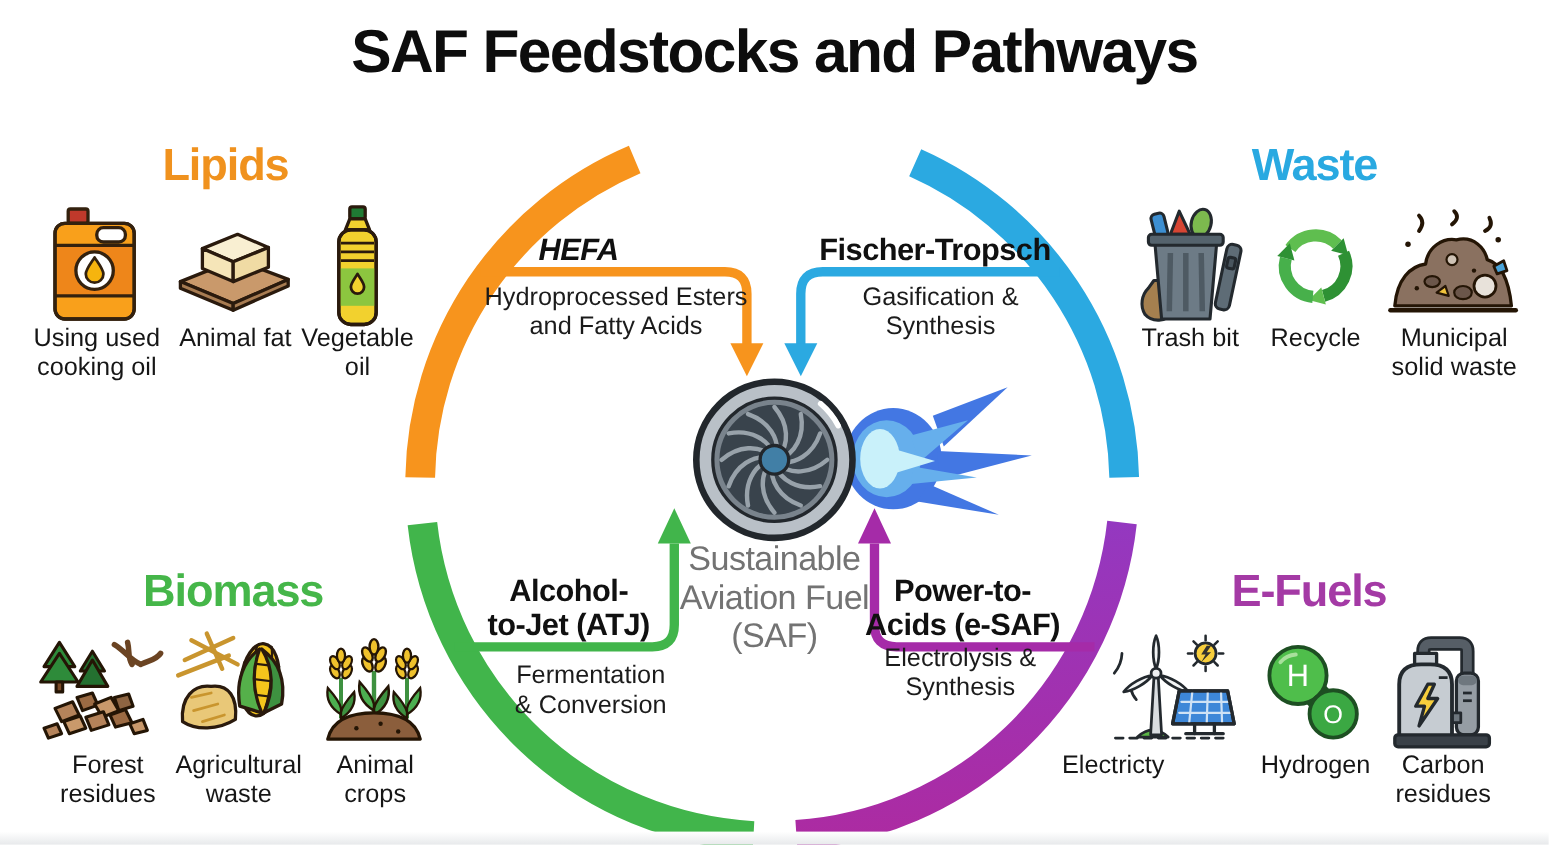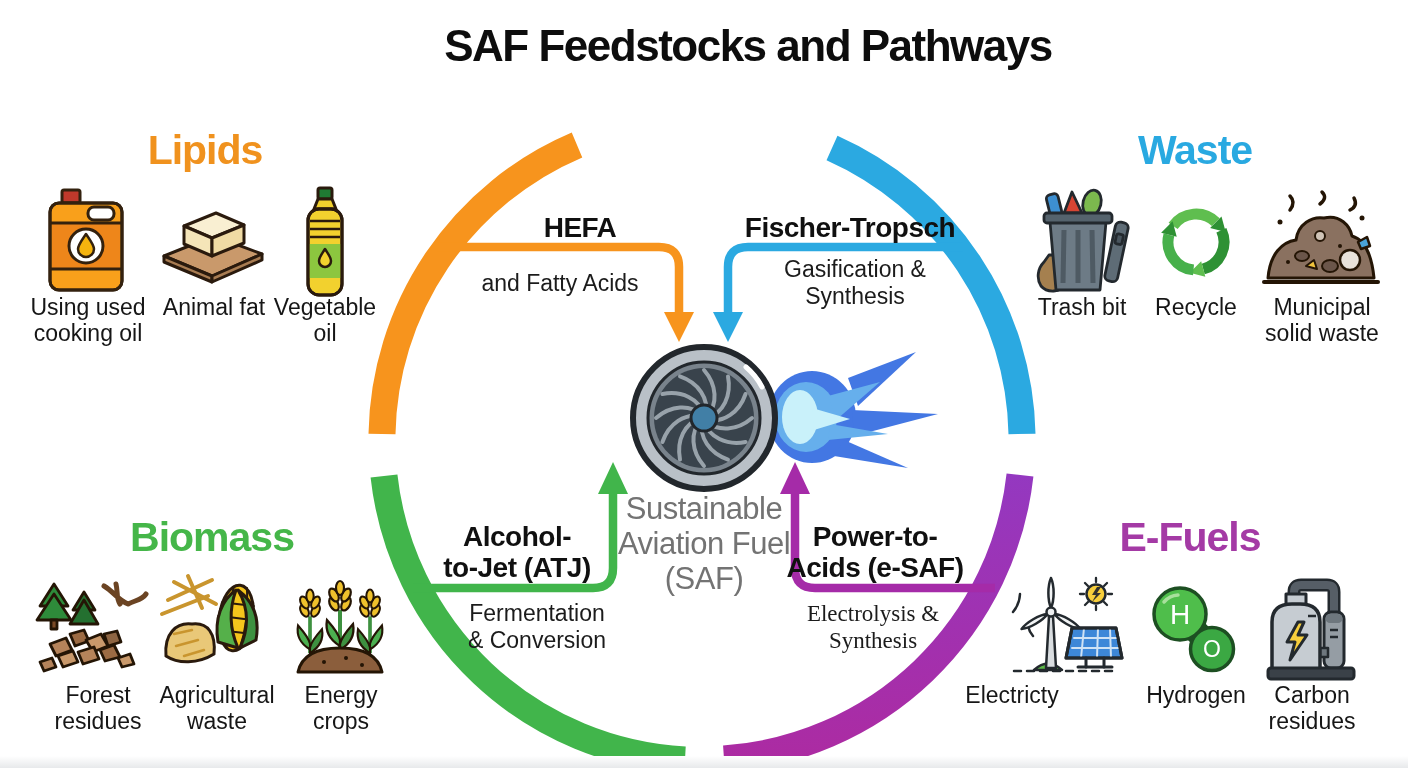--- a/index.html
+++ b/index.html
@@ -1,21 +1,21 @@
 <!DOCTYPE html>
 <html><head>
 <meta charset="utf-8">
 <style>
   html,body{margin:0;padding:0;}
   body{
     width:1408px;height:768px;background:#ffffff;position:relative;overflow:hidden;
     font-family:"Liberation Sans", sans-serif;
   }
   .abs{position:absolute;transform:translate(-50%,-50%);text-align:center;white-space:nowrap;}
-  .title{font-size:44px;font-weight:bold;letter-spacing:-1.5px;color:#0d0d0d;margin-left:44px;}
+  .title{font-size:55px;font-weight:bold;letter-spacing:-1.5px;color:#0d0d0d;}
   .h-cat{font-size:41px;font-weight:bold;letter-spacing:-1px;}
   .p-name{font-size:28px;font-weight:bold;color:#101010;line-height:31px;letter-spacing:-0.5px;}
   .p-desc{font-size:23px;color:#1b1b1b;line-height:27px;}
   .saf{font-size:31px;font-weight:normal;color:#737373;line-height:35px;letter-spacing:-0.5px;}
   .i-label{font-size:23px;color:#161616;line-height:26px;}
   svg.icon{position:absolute;overflow:visible;}
   .bg{position:absolute;left:0;top:0;}
   .bottom-strip{position:absolute;left:0;bottom:0;width:1408px;height:12px;
     background:linear-gradient(#ffffff, #e7e9eb);}
 </style>
@@ -98,22 +98,23 @@
   </g>
 </svg>
 
 <div class="abs title" style="left:704px;top:46px;">SAF Feedstocks and Pathways</div>
 
 <div class="abs h-cat" style="left:205px;top:150px;color:#F0921E;">Lipids</div>
 <div class="abs h-cat" style="left:1195px;top:150px;color:#29A9E1;">Waste</div>
 <div class="abs h-cat" style="left:212px;top:537px;color:#45B649;">Biomass</div>
 <div class="abs h-cat" style="left:1190px;top:537px;color:#A43AA5;">E-Fuels</div>
 
-<div class="abs p-name" style="left:580px;top:227px;">HEFA</div>
+<div class="abs p-name" style="left:526px;top:227px;font-style:italic;">HEFA</div>
 <div class="abs p-desc" style="left:560px;top:283px;">
+  <div>Hydroprocessed Esters</div>
   <div>and Fatty Acids</div>
 </div>
 
 <div class="abs p-name" style="left:850px;top:227px;">Fischer-Tropsch</div>
 <div class="abs p-desc" style="left:855px;top:283px;">
   <div>Gasification &amp;</div>
   <div>Synthesis</div>
 </div>
 
 <div class="abs p-name" style="left:517px;top:552px;">
@@ -122,21 +123,21 @@
 </div>
 <div class="abs p-desc" style="left:537px;top:627px;">
   <div>Fermentation</div>
   <div>&amp; Conversion</div>
 </div>
 
 <div class="abs p-name" style="left:875px;top:552px;">
   <div>Power-to-</div>
   <div>Acids (e-SAF)</div>
 </div>
-<div class="abs p-desc" style="left:873px;top:627px;font-family:Liberation Serif, serif;">
+<div class="abs p-desc" style="left:873px;top:611px;">
   <div>Electrolysis &amp;</div>
   <div>Synthesis</div>
 </div>
 
 <div class="abs saf" style="left:704px;top:543px;">
   <div>Sustainable</div>
   <div>Aviation Fuel</div>
   <div>(SAF)</div>
 </div>
 
@@ -387,21 +388,21 @@
 
 <div class="abs i-label" style="left:98px;top:708px;">
   <div>Forest</div>
   <div>residues</div>
 </div>
 <div class="abs i-label" style="left:217px;top:708px;">
   <div>Agricultural</div>
   <div>waste</div>
 </div>
 <div class="abs i-label" style="left:341px;top:708px;">
-  <div>Energy</div>
+  <div>Animal</div>
   <div>crops</div>
 </div>
 
 <div class="abs i-label" style="left:1012px;top:695px;">Electricty</div>
 <div class="abs i-label" style="left:1196px;top:695px;">Hydrogen</div>
 <div class="abs i-label" style="left:1312px;top:708px;">
   <div>Carbon</div>
   <div>residues</div>
 </div>
 

